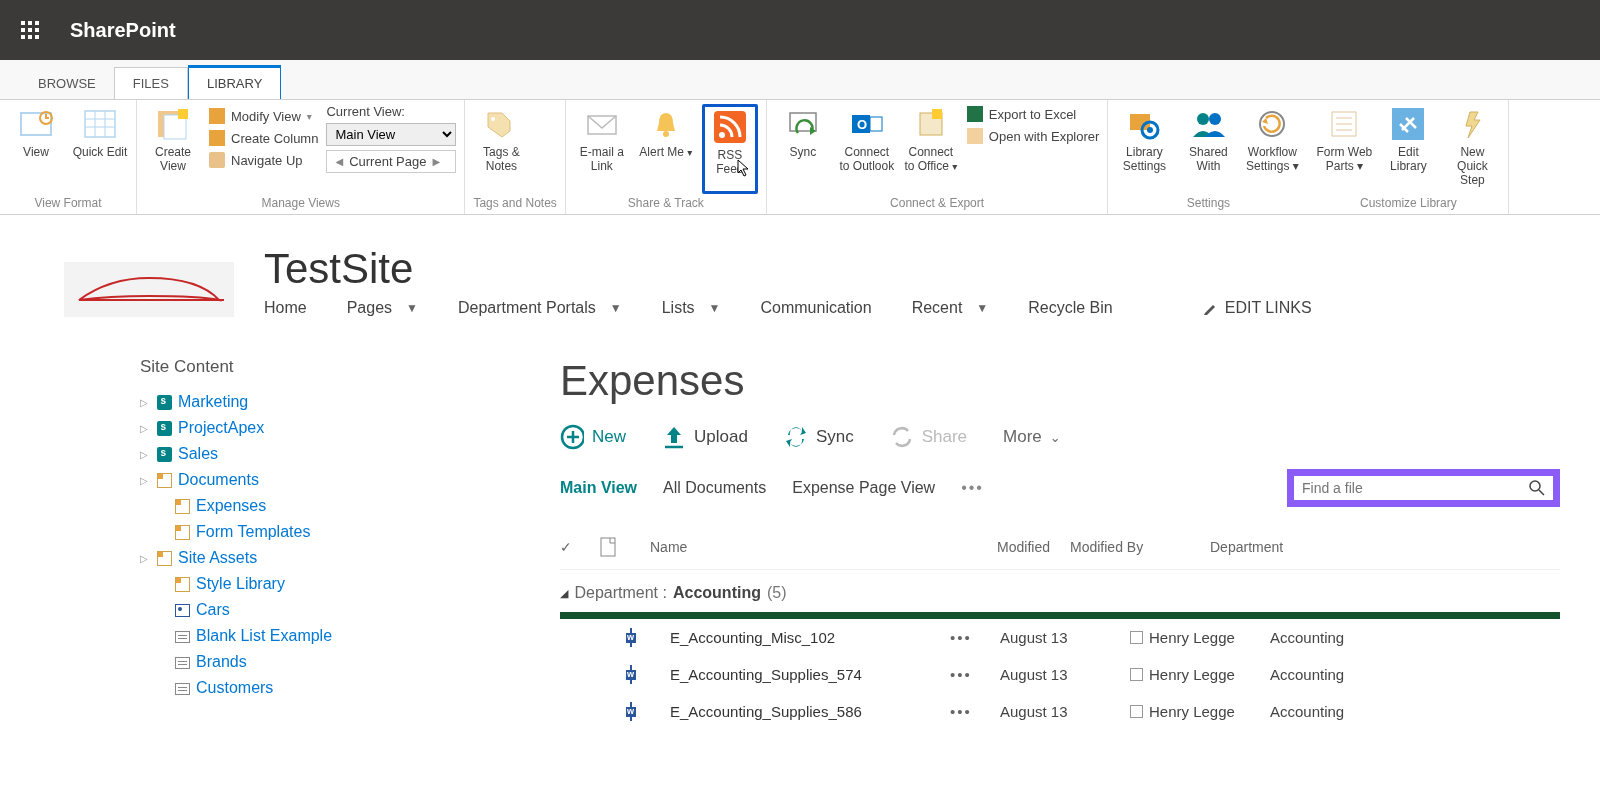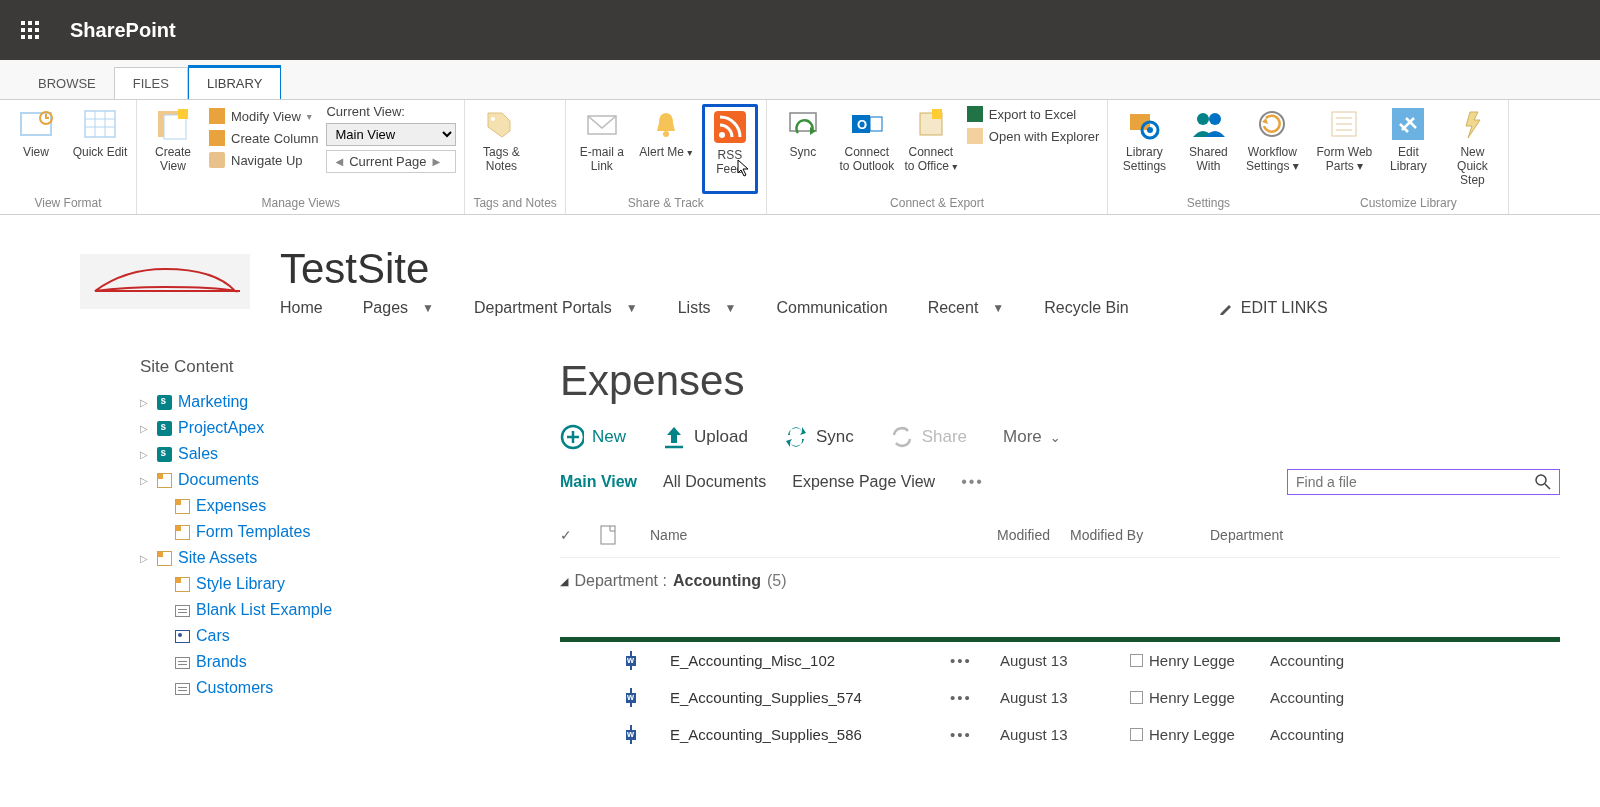--- a/index.html
+++ b/index.html
@@ -30,21 +30,21 @@
 .rlist { display:flex; flex-direction:column; gap:6px; padding-top:4px; }
 .rline { display:flex; align-items:center; gap:6px; font-size:13px; cursor:pointer; white-space:nowrap; }
 .rline .mi { width:16px; height:16px; display:inline-block; }
 .rsel { display:flex; flex-direction:column; gap:4px; font-size:13px; }
 .rsel select { width:130px; font-size:13px; padding:2px 4px; border:1px solid #bbb; }
 .curpage { border:1px solid #ccc; padding:3px 8px; font-size:13px; display:flex; gap:6px; align-items:center; }
 .curpage .tri { font-size:10px; color:#888; }
 .mi-doclib { background:#e8a33d; }
 
 
-.siteheader { display:flex; align-items:center; gap:30px; padding-left:80px; margin-bottom:40px; }
+.siteheader { display:flex; align-items:flex-end; gap:30px; padding-left:64px; margin-bottom:40px; }
 .logo { width:170px; height:55px; background:#f3f3f3; display:flex; align-items:center; justify-content:center; }
 .logo svg { width:160px; }
 .siteinfo { }
 .sitetitle { font-size:42px; font-weight:300; color:#333; margin-bottom:6px; }
 .topnav { display:flex; gap:40px; align-items:center; font-size:16px; color:#444; }
 .topnav .ni { display:flex; align-items:center; gap:10px; cursor:pointer; }
 .topnav .dd { color:#666; font-size:12px; margin-left:4px; }
 .editlinks { display:flex; gap:8px; align-items:center; cursor:pointer; }
 
 
@@ -69,38 +69,38 @@
 .listtitle { font-size:42px; font-weight:300; color:#444; margin-bottom:20px; }
 .cmdbar { display:flex; gap:36px; align-items:center; margin-bottom:20px; font-size:17px; }
 .cmd { display:flex; align-items:center; gap:8px; cursor:pointer; }
 .cmd.prim { color:#038387; }
 .cmd.disabled { color:#bbb; }
 .cmd .cico { width:24px; height:24px; display:flex; align-items:center; justify-content:center; }
 .viewbar { display:flex; gap:26px; align-items:center; margin-bottom:24px; font-size:16px; }
 .viewbar .v { color:#444; cursor:pointer; }
 .viewbar .v.active { color:#038387; font-weight:600; }
 .viewbar .dots { color:#888; cursor:pointer; letter-spacing:2px; }
-.search { margin-left:auto; border:1px solid #8b5cf6; display:flex; align-items:center; padding:4px 8px; width:273px; }
+.search { margin-left:auto; border:7px solid #8b5cf6; display:flex; align-items:center; padding:4px 8px; width:273px; }
 .search input { border:none; outline:none; flex:1; font-size:14px; }
 
 .colhead { display:flex; gap:20px; font-size:14px; color:#666; padding:6px 0 12px; border-bottom:1px solid #eee; align-items:center; }
 .ch-check { width:20px; }
 .ch-type { width:30px; }
 .ch-name { width:270px; }
 .ch-mod { width:110px; text-align:right;}
 .ch-modby { width:120px; }
 .ch-dept { }
 
 .grp { display:flex; align-items:center; gap:6px; font-size:16px; padding:14px 0 10px; }
 .grp .tw { font-size:11px; }
 .grp .lbl { color:#666; }
 .grp .val { font-weight:600; }
 .grp .cnt { color:#777; }
 
-.rows { border-top:5px solid #14532d;margin-top:37px; }
+.rows { border-top:7px solid #14532d; }
 .row { display:flex; align-items:center; gap:20px; padding:10px 0; font-size:15px; border-bottom:0px solid #eee; }
 .row .rsp { width:50px; }
 .row .rico { width:20px; }
 .docico { width:18px; height:18px; background:#fff; border:1px solid #2b579a; position:relative; }
 .docico:before { content:""; position:absolute; left:-5px; top:4px; width:10px; height:10px; background:#2b579a; }
 .docico:after { content:"w"; position:absolute; left:-4px; top:3px; color:#fff; font-size:9px; font-weight:bold;}
 .row .rname { width:260px; color:#333; }
 .row .rdots { width:30px; color:#666; letter-spacing:2px; cursor:pointer; }
 .row .rmod { width:110px; text-align:left; }
 .row .rmodby { width:120px; display:flex; gap:6px; align-items:center;}
@@ -478,30 +478,30 @@
         <div class="qlitem indent1">
           <span class="tw"></span>
           <span class="ic">
             <span class="libico"></span>
           </span>
           <span>Style Library</span>
         </div>
         <div class="qlitem indent1">
           <span class="tw"></span>
           <span class="ic">
-            <span class="listico"></span>
-          </span>
-          <span>Blank List Example</span>
+            <span class="imgico"></span>
+          </span>
+          <span>Cars</span>
         </div>
         <div class="qlitem indent1">
           <span class="tw"></span>
           <span class="ic">
-            <span class="imgico"></span>
-          </span>
-          <span>Cars</span>
+            <span class="listico"></span>
+          </span>
+          <span>Blank List Example</span>
         </div>
         <div class="qlitem indent1">
           <span class="tw"></span>
           <span class="ic">
             <span class="listico"></span>
           </span>
           <span>Brands</span>
         </div>
         <div class="qlitem indent1">
           <span class="tw"></span>

